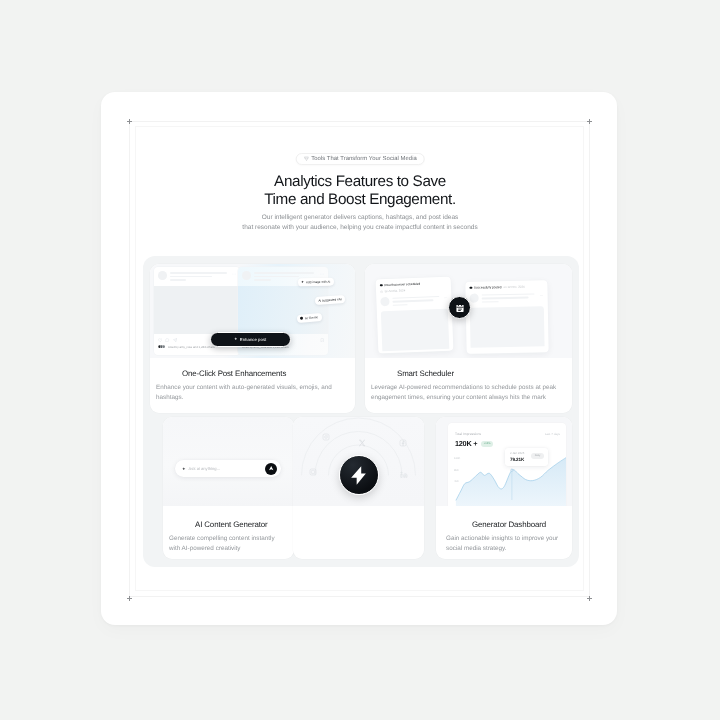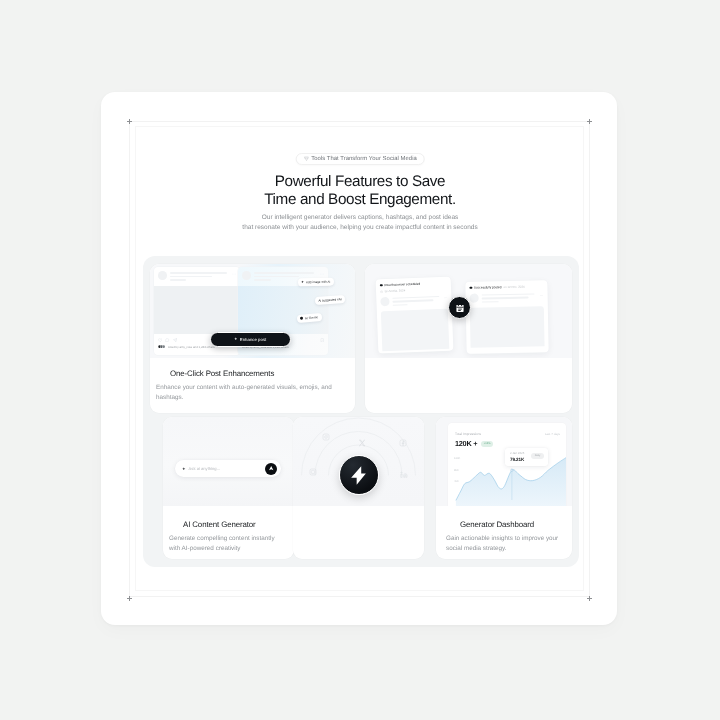--- a/index.html
+++ b/index.html
@@ -39,21 +39,21 @@
   .c1{left:7px;top:8px;width:205px;height:149px;}
   .c2{left:222px;top:8px;width:207px;height:149px;}
   .c3{left:20px;top:161px;width:131px;height:142px;}
   .c4{left:150px;top:161px;width:131px;height:142px;}
   .c5{left:293px;top:161px;width:136px;height:142px;}
   .c5 .cbody{padding-left:10px;}
 
   .media{position:relative;overflow:hidden;background:#f7f8f9;}
   .cbody{padding:11px 7px 0 6px;}
   .c3 .cbody,.c4 .cbody,.c5 .cbody{padding-top:14px;}
-  .ctitle{font-size:7.9px;color:#1b1e21;letter-spacing:-.12px;margin:0 0 5px 4px;font-weight:400;padding-left:10px;}
+  .ctitle{font-size:7.9px;color:#1b1e21;letter-spacing:-.12px;margin:0 0 5px 16px;font-weight:400;padding-left:10px;}
   .cdesc{font-size:6.3px;line-height:9.6px;color:#93979b;margin:0;letter-spacing:.005px;}
 
   
   .post{position:absolute;top:3px;width:86px;background:#fff;border-radius:4px;
         box-shadow:0 0 0 .5px #f0f2f4;overflow:hidden;height:88px;}
   .post.left{left:4px;}
   .post.right{left:88px;width:90px;background:linear-gradient(100deg,#eef8fd 0%,#f3fafd 45%,#fafbfc 80%,#fbfcfc 100%);box-shadow:0 0 0 .5px #f1f4f6;}
   .phead{display:flex;align-items:flex-start;gap:3px;padding:4px 4px 3px 4px;}
   .pav{width:8.5px;height:8.5px;border-radius:50%;background:#f0f2f4;flex:0 0 auto;}
   .plines{flex:1;padding-top:1.4px;}
@@ -151,21 +151,21 @@
 
 <div class="badge">
   <svg viewBox="0 0 24 24">
       <path d="M3 4.2h18l-9 15.6Z" fill="none" stroke="#c2c5c8" stroke-width="2.2" stroke-linejoin="round"></path>
       <path d="M3.4 9.2h17.2" stroke="#c2c5c8" stroke-width="2"></path>
     </svg>
   <span>Tools That Transform Your Social Media</span>
 </div>
 
 <h1 class="title">
-  <div>Powerful Features to Save</div>
+  <div>Analytics Features to Save</div>
   <div>Time and Boost Engagement.</div>
 </h1>
 <div class="sub">
   <div>Our intelligent generator delivers captions, hashtags, and post ideas</div>
   <div>that resonate with your audience, helping you create impactful content in seconds</div>
 </div>
 
 <div class="cardwrap">
   <div class="card c1">
     <div class="media" style="height:94px;background:linear-gradient(100deg,#f7f8fa 40%,#e6f3fb 58%,#f0f6fa 78%,#f6f8f9 100%)">
@@ -315,20 +315,24 @@
         <div class="scimg"></div>
       </div>
       <div class="schedbadge">
         <svg viewBox="0 0 24 24" class="calico">
           <rect x="3.4" y="4.6" width="17.2" height="17" rx="1.6" fill="#fff"></rect>
           <path d="M3.4 10.2h17.2" stroke="#0e1216" stroke-width="2"></path>
           <path d="M8 2v4.4M16 2v4.4" stroke="#0e1216" stroke-width="2.4" stroke-linecap="round"></path>
           <path d="M8.6 14.6h7M8.6 18h4.4" stroke="#0e1216" stroke-width="1.9" stroke-linecap="round"></path>
         </svg>
       </div>
+    </div>
+    <div class="cbody">
+      <div class="ctitle">Smart Scheduler</div>
+      <div class="cdesc">Leverage AI-powered recommendations to schedule posts at peak engagement times, ensuring your content always hits the mark</div>
     </div>
   </div>
   <div class="card c3">
     <div class="media" style="height:89px;background:linear-gradient(180deg,#f6f7f9 0%,#f8f9fa 55%,#f4f5f7 100%)">
       <div class="prompt">
         <svg viewBox="0 0 12 12" class="prico">
             <path d="M6 .8 7.3 4.7 11.2 6 7.3 7.3 6 11.2 4.7 7.3.8 6 4.7 4.7Z" fill="#23262a"></path>
           </svg>
         <span class="ph">Ask ai anything...</span>
         <span class="sendbtn">

